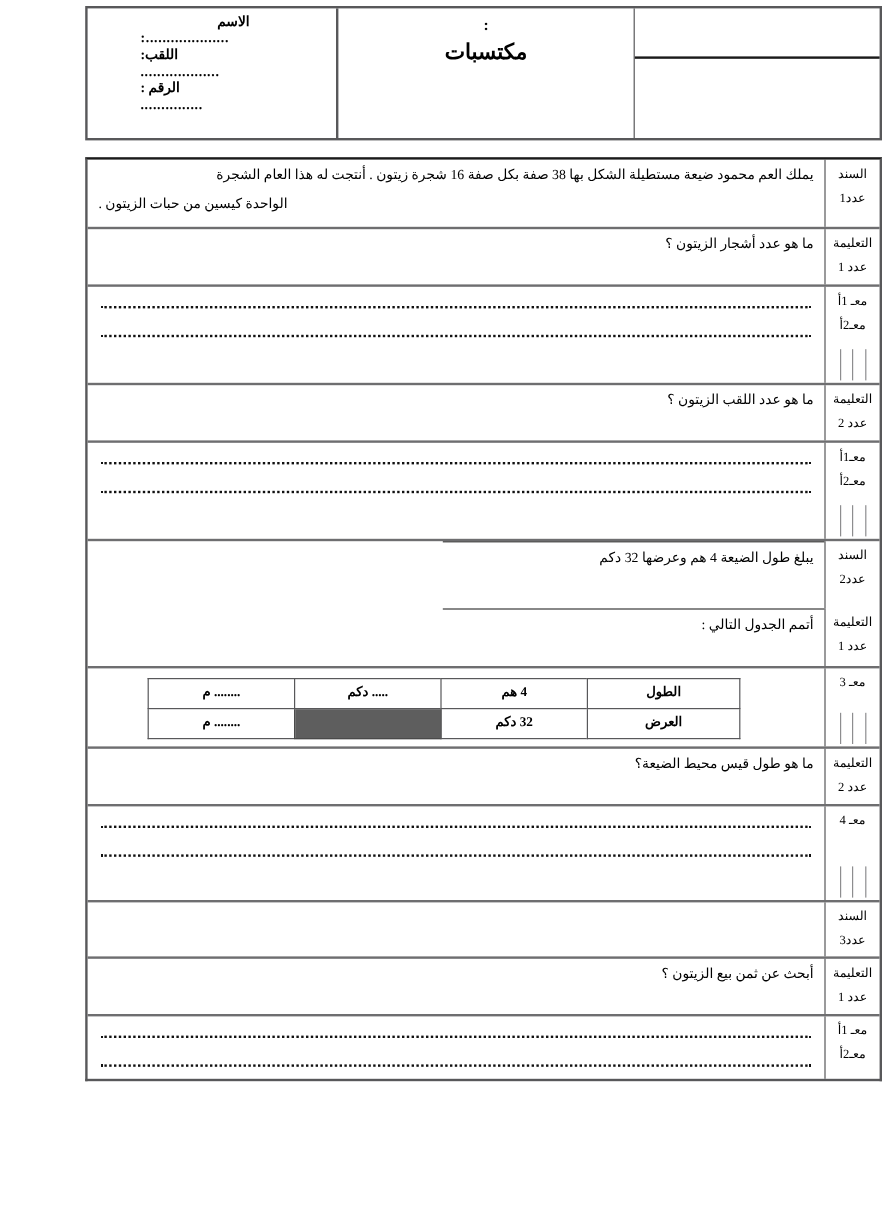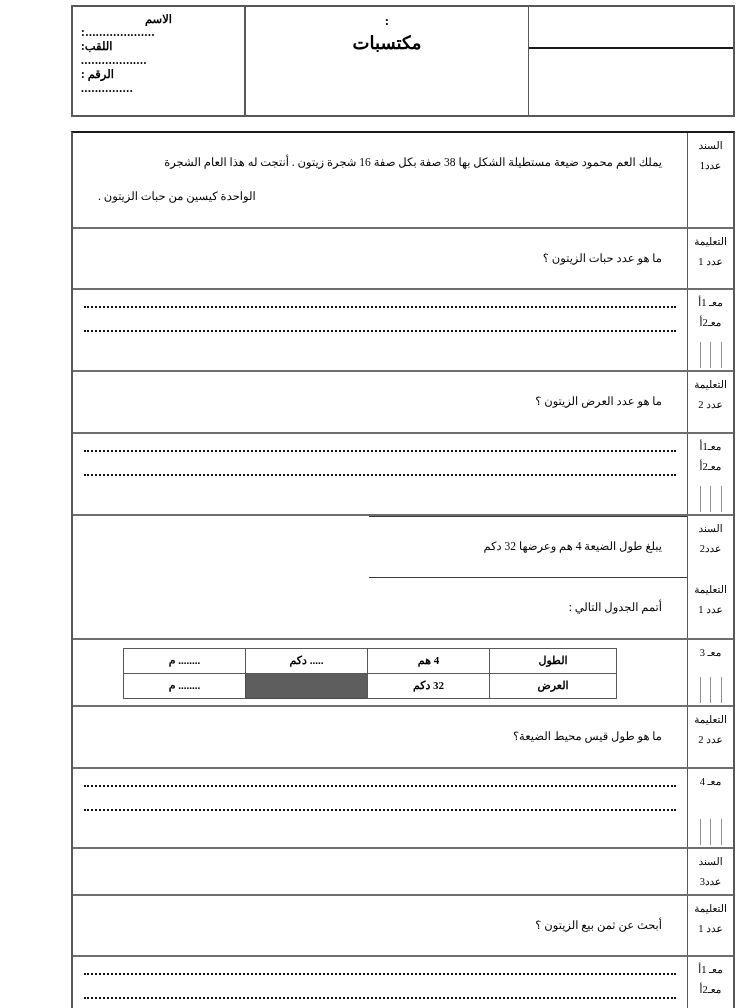--- a/index.html
+++ b/index.html
@@ -74,20 +74,21 @@
     margin-top: 4px;
     letter-spacing: 0.5px;
   }
 
   .hdr-left {
     width: 171px;
     box-sizing: border-box;
     padding: 6px 8px 4px 8px;
     font-size: 11.5px;
     line-height: 1.05;
+    margin-left: 36px;
   }
   .hdr-left .field {
     text-align: left;
     white-space: nowrap;
     margin-bottom: 2px;
     font-weight: bold;
   }
   .hdr-left .field.first {
     text-align: center;
     margin-bottom: 1px;
@@ -148,21 +149,21 @@
 
   .content {
     flex: 1;
     box-sizing: border-box;
     padding: 5px 9px 5px 9px;
     font-size: 11.5px;
     line-height: 1.55;
     position: relative;
   }
   .content.tall-sened { min-height: 56px; }
-  .content p { margin: 16px; }
+  .content p { margin: 0; }
   .content p.txt { text-align: justify; }
   .content p.ln2 { text-align: left; margin-top: 6px; }
 
   
   .dotline {
     border-bottom: 2px dotted #111;
     height: 0;
     margin: 14px 2px 0 2px;
   }
   .dotline.first { margin-top: 11px; }
@@ -242,21 +243,21 @@
         <p class="ln2">الواحدة كيسين من حبات الزيتون .</p>
       </div>
     </div>
 
     <div class="row sep-thick">
       <div class="lab">
         <span class="l1">التعليمة</span>
         <span class="l2">عدد 1</span>
       </div>
       <div class="content" style="min-height:46px">
-        <p class="txt">ما هو عدد حبات الزيتون ؟</p>
+        <p class="txt">ما هو عدد أشجار الزيتون ؟</p>
       </div>
     </div>
 
     <div class="row sep-thick">
       <div class="lab">
         <span class="l1">معـ 1أ</span>
         <span class="l2">معـ2أ</span>
         <div class="gradegrid">
           <div class="gcell"></div>
           <div class="gcell"></div>
@@ -269,21 +270,21 @@
         <div class="dotline second"></div>
       </div>
     </div>
 
     <div class="row sep-thick">
       <div class="lab">
         <span class="l1">التعليمة</span>
         <span class="l2">عدد 2</span>
       </div>
       <div class="content" style="min-height:46px">
-        <p class="txt">ما هو عدد العرض الزيتون ؟</p>
+        <p class="txt">ما هو عدد اللقب الزيتون ؟</p>
       </div>
     </div>
 
     <div class="row sep-thick">
       <div class="lab">
         <span class="l1">معـ1أ</span>
         <span class="l2">معـ2أ</span>
         <div class="gradegrid">
           <div class="gcell"></div>
           <div class="gcell"></div>

